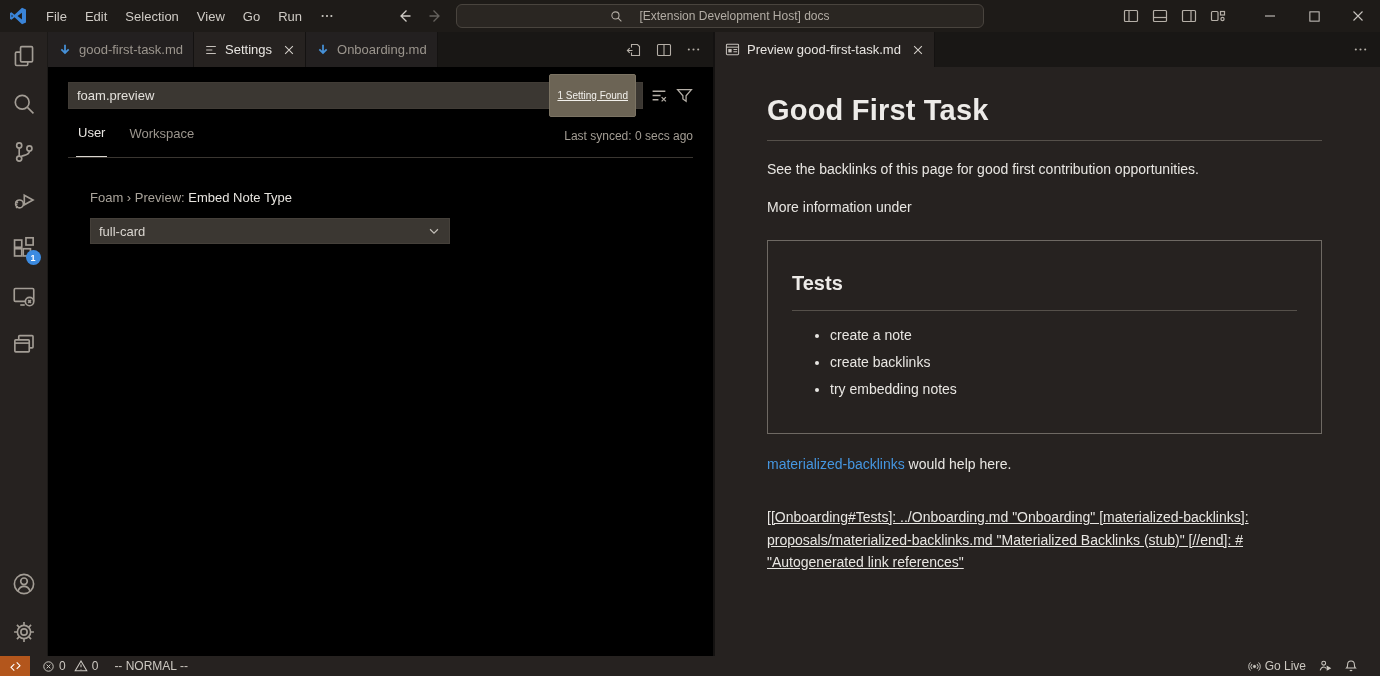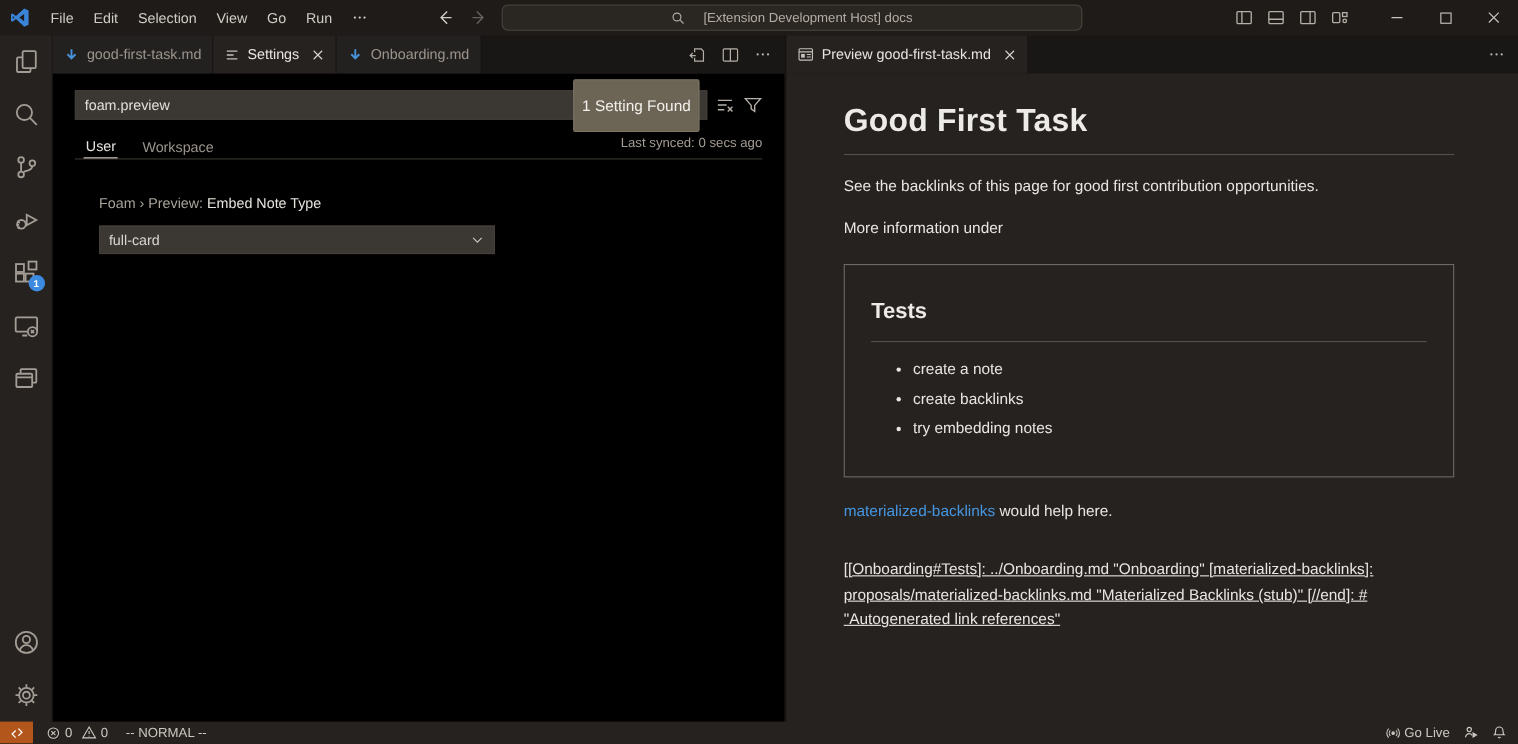--- a/index.html
+++ b/index.html
@@ -46,26 +46,26 @@
   .tab.active { background:#262220; color:#e8e5e1; }
   .tab .close { margin-left:4px; display:flex; align-items:center; }
   .tab-actions { margin-left:auto; display:flex; align-items:center; gap:14px; padding:0 12px; }
 
   
   .settings-panel { flex:1; background:#000000; padding-top:15px; overflow:hidden; }
   .settings-searchrow { margin:0 20px; display:flex; align-items:center; }
   .settings-input { flex:1; height:27px; background:#3b3732; border:1px solid #413c36;
                     display:flex; align-items:center; padding:0 6px 0 8px; }
   .settings-input .value { flex:1; font-size:13px; color:#e3e0db; }
-  .count-badge { background:#6c6455; color:#f3f1ed; font-size:14px; padding:15px 7px;
-                 border:1px solid #7b7363; border-radius:2px; white-space:nowrap; }
+  .count-badge { background:#6c6455; color:#f3f1ed; font-size:10px; padding:15px 7px;
+                 border:1px solid #7b7363; border-radius:2px; white-space:nowrap;text-decoration:underline; }
   .search-actions { display:flex; align-items:center; gap:8px; margin-left:8px; }
   .scope-row { margin:12px 20px 0; display:flex; align-items:center;
                border-bottom:1px solid #3a3631; padding-bottom:0; }
-  .scope-tab { font-size:13px; padding:4px 2px 3px; margin-left:8px; color:#9b958d; }
+  .scope-tab { font-size:13px; padding:4px 2px 16px; margin-left:8px; color:#9b958d; }
   .scope-tab.active { color:#e8e5e1; border-bottom:1.5px solid #d9d5cf; }
   .scope-tab + .scope-tab { margin-left:20px; }
   .last-synced { margin-left:auto; font-size:12px; color:#a39d94; padding-bottom:6px; }
   .setting-item { margin:32px 20px 0 42px; }
   .setting-label { font-size:13px; color:#a9a39a; }
   .setting-label b { color:#e7e4df; font-weight:normal; }
   .dropdown { margin-top:13px; width:360px; height:26px; background:#3b3732; border:1px solid #45403a;
               display:flex; align-items:center; padding:0 8px; font-size:13px; color:#dad6d0; }
   .dropdown .dd-value { flex:1; }
 
@@ -83,21 +83,21 @@
   .md-link { color:#4596e0; cursor:pointer; }
   .md-refs { margin-top:32px; max-width:575px; line-height:1.62;text-decoration:underline; }
 
   
   .statusbar { height:20px; background:#262220; display:flex; align-items:center;
                font-size:12px; color:#ccc8c1; }
   .remote-ind { width:30px; height:20px; background:#b3561c; color:#fff;
                 display:flex; align-items:center; justify-content:center; }
   .sb-item { display:flex; align-items:center; gap:4px; padding:0 6px; height:20px; }
   .sb-left { display:flex; align-items:center; }
-  .sb-right { margin-left:auto; display:flex; align-items:center; padding-right:4px; }
+  .sb-right { margin-left:auto; display:flex; align-items:center; padding-right:16px; }
   .mode-text { padding:0 10px; }
 </style>
 </head>
 <body>
 
 <div class="titlebar">
   <span class="vscode-logo">
     <svg width="18" height="18" viewBox="0 0 16 16">
         <path fill="#3a84d8" d="M11.6.6 4.9 6.8 2.2 4.7l-1.3.6v5.4l1.3.6 2.7-2.1 6.7 6.2 3.5-1.7V2.3L11.6.6zM2.3 9.2V6.8L3.6 8 2.3 9.2zM11.5 11 7.6 8l3.9-3v6z"></path>
       </svg>

